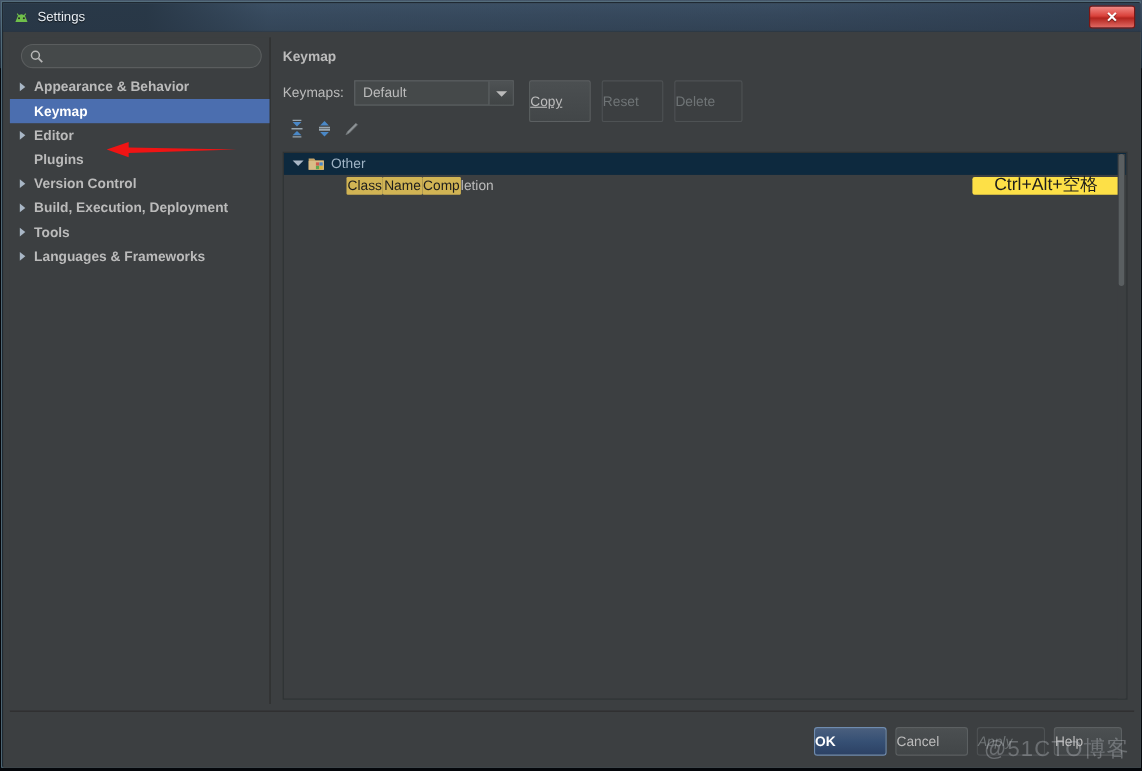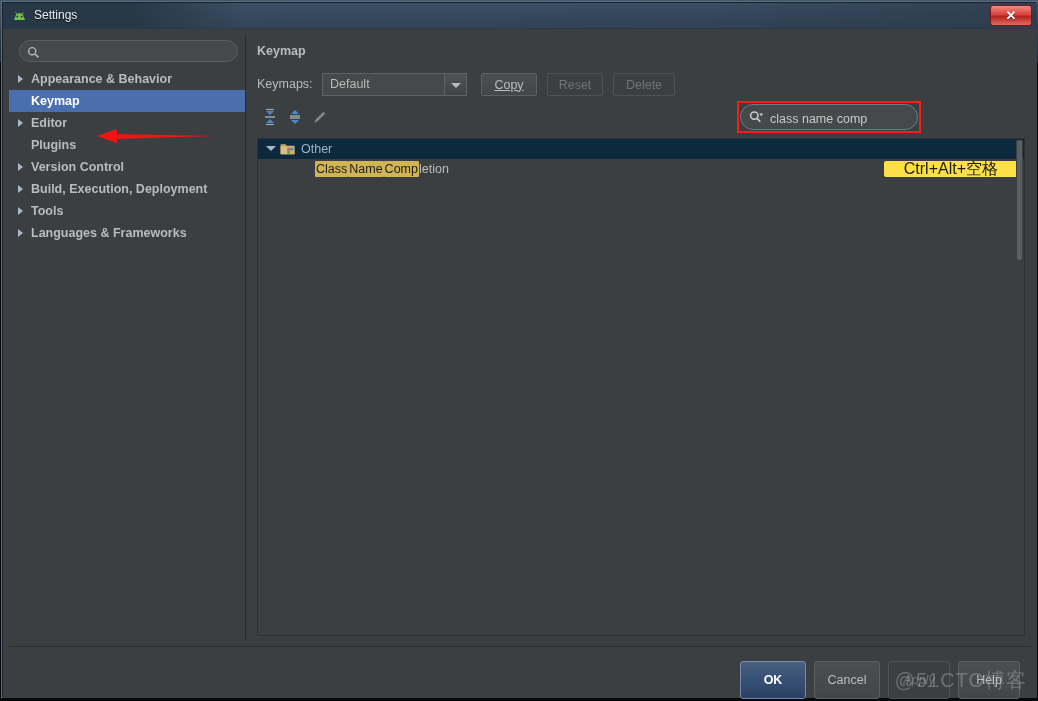--- a/index.html
+++ b/index.html
@@ -221,28 +221,28 @@
   #keymaps-combo .kmbtn i {
     position:absolute; left:6px; top:9px;
     width:0;height:0;
     border-left:5px solid transparent;
     border-right:5px solid transparent;
     border-top:5px solid #bbbbbb;
   }
   .tbtn {
     position: absolute;
     top: 0;
-    height: 23px;
+    height: 38px;
     background: linear-gradient(180deg,#4b4f51 0%,#424648 100%);
     border: 1px solid #5c6062;
     border-radius: 2px;
     box-sizing: border-box;
     color: #bbbbbb;
     font-size: 12.5px;
-    display: flex; align-items: center; justify-content: center;
+    display: flex; align-items: center; 
     cursor: pointer;
     font-family: "Liberation Sans", sans-serif;
   }
   .tbtn.disabled {
     background: transparent;
     border-color: #4e5254;
     color: #6f7476;
     cursor: default;
   }
   .tbtn u { text-decoration: underline; }
@@ -389,24 +389,24 @@
   
   #footer {
     position: absolute;
     left: 6px; top: 617px;
     width: 1022px; height: 46px;
     border-top: 1px solid #2b2b2b;
   }
   .fbtn {
     position: absolute;
     top: 14px;
-    height: 38px;
+    height: 26px;
     border-radius: 3px;
     font-size: 12.5px;
-    display: flex; align-items: center; justify-content: center;
+    display: flex; align-items: center; 
     cursor: pointer;
     box-sizing: border-box;
     font-family: "Liberation Sans", sans-serif;
   }
   .fbtn.primary {
     background: linear-gradient(180deg,#4a5f7e 0%,#365074 50%,#2c4164 100%);
     border: 1px solid #6f8cb0;
     color: #ffffff;
     font-weight: bold;
   }
@@ -542,40 +542,20 @@
             <polygon points="5,12 13,12 9,16" fill="#4a88c7"></polygon>
           </svg>
         </span>
         <span class="istrip-icon" style="left:50px;">
           <svg width="18" height="18" viewBox="0 0 18 18">
             <path d="M3.5 14.5 L5 11.5 L12.5 4 L14 5.5 L6.5 13 Z" fill="#8e9396" stroke="#6f7477" stroke-width="0.7"></path>
           </svg>
         </span>
       </div>
 
-      <div id="kmsearch-wrap">
-        <div id="kmsearch">
-          <span class="mag2">
-            <svg width="15" height="15" viewBox="0 0 15 15">
-              <circle cx="5.3" cy="5.6" r="3.7" fill="none" stroke="#c9cdd0" stroke-width="1.5"></circle>
-              <line x1="8.2" y1="8.5" x2="11.2" y2="11.6" stroke="#c9cdd0" stroke-width="1.7"></line>
-              <polygon points="10.2,3.4 14.2,3.4 12.2,6.2" fill="#c9cdd0"></polygon>
-            </svg>
-          </span>
-          <input id="keymap-search-input" type="text" value="class name comp" style="">
-        </div>
-        <div id="kmsearch-hl"></div>
-        <div id="km-clear">
-          <svg width="22" height="22" viewBox="0 0 22 22">
-            <circle cx="11" cy="11" r="8.2" fill="#6e7376"></circle>
-            <line x1="7.8" y1="7.8" x2="14.2" y2="14.2" stroke="#3c3f41" stroke-width="1.8"></line>
-            <line x1="14.2" y1="7.8" x2="7.8" y2="14.2" stroke="#3c3f41" stroke-width="1.8"></line>
-          </svg>
-        </div>
-      </div>
 
       <div id="km-find-shortcut">
         <svg width="20" height="20" viewBox="0 0 20 20">
           <circle cx="9" cy="7.5" r="4.4" fill="none" stroke="#7fa8cc" stroke-width="1.6"></circle>
           <circle cx="9" cy="7.5" r="1.9" fill="#4a88c7"></circle>
           <line x1="12.3" y1="10.8" x2="15.4" y2="13.9" stroke="#7fa8cc" stroke-width="1.8"></line>
           <rect x="2.5" y="12.5" width="4" height="3.6" fill="none" stroke="#9aa7b0" stroke-width="1.2"></rect>
           <rect x="7.5" y="12.5" width="4" height="3.6" fill="none" stroke="#9aa7b0" stroke-width="1.2"></rect>
         </svg>
       </div>

